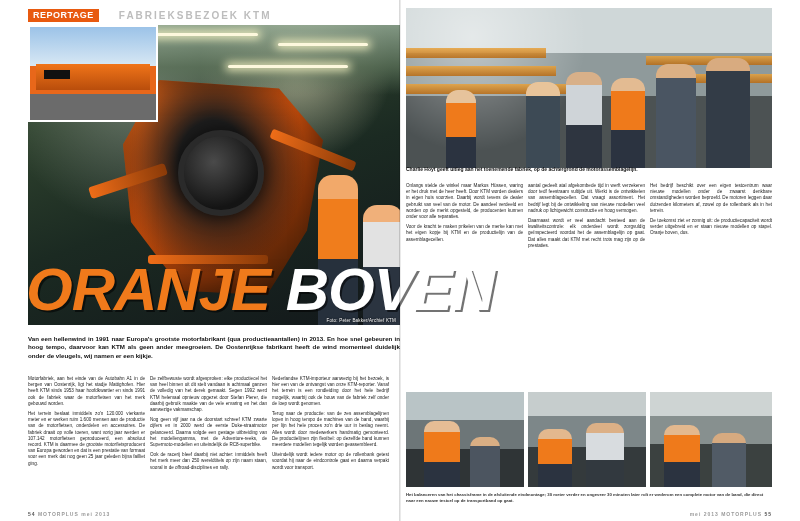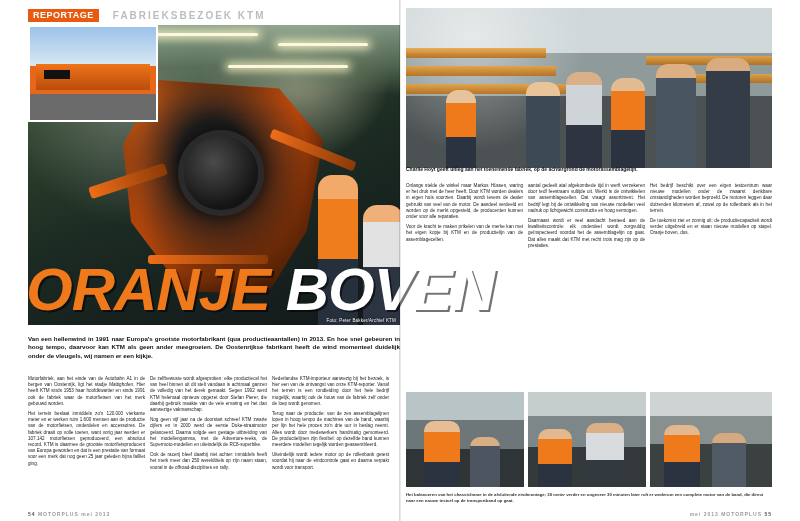--- a/index.html
+++ b/index.html
@@ -18,21 +18,21 @@
   .page-bg { position:absolute; inset:0; background:#fff; }
   .gutter {
     position:absolute; left:399px; top:0; width:2px; height:521px;
     background:linear-gradient(90deg,rgba(0,0,0,0.18),rgba(0,0,0,0.05));
     z-index: 40;
   }
 
   
   .header {
     position:absolute; left:28px; top:8px; height:14px; z-index:30;
-    display:flex; align-items:center; gap:14px;
+    display:flex; align-items:center; gap:20px;
   }
   .header .tag {
     background:#e85a10; color:#fff; font-size:9px; font-weight:bold;
     letter-spacing:0.5px; padding:2px 5px 2px 5px; line-height:1;
   }
   .header .sub {
     color:#bdbdbd; font-size:10px; letter-spacing:2px; font-weight:bold;
   }
 
   

